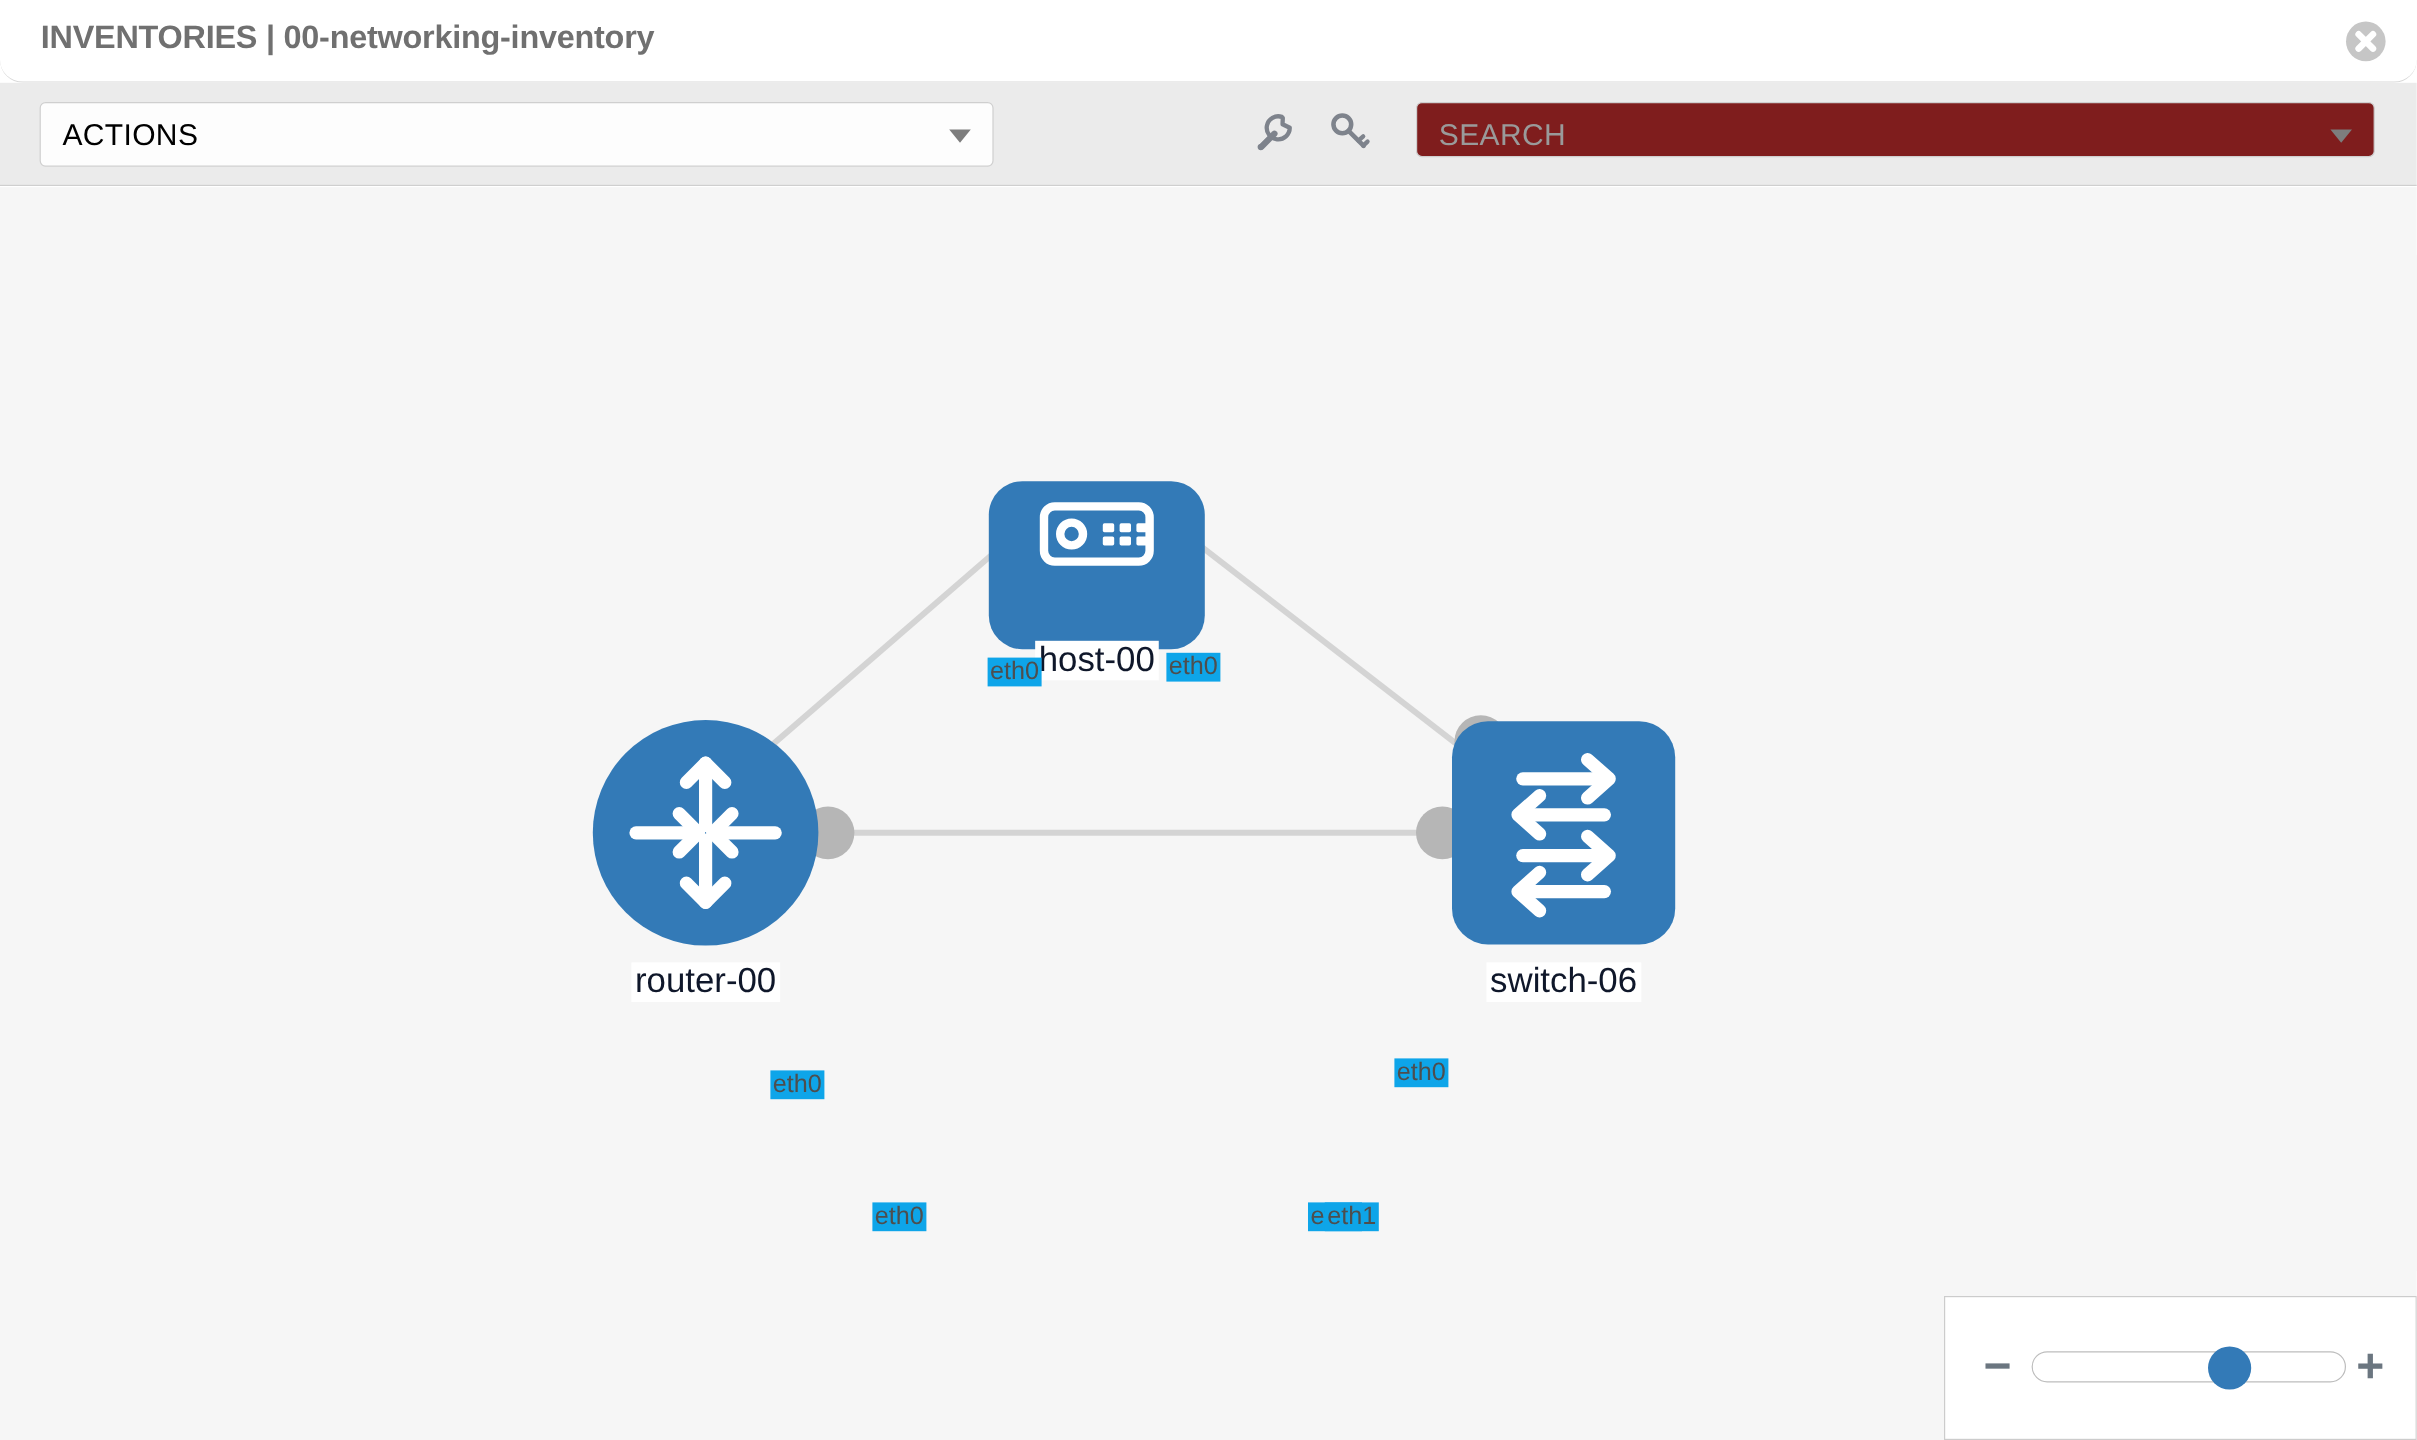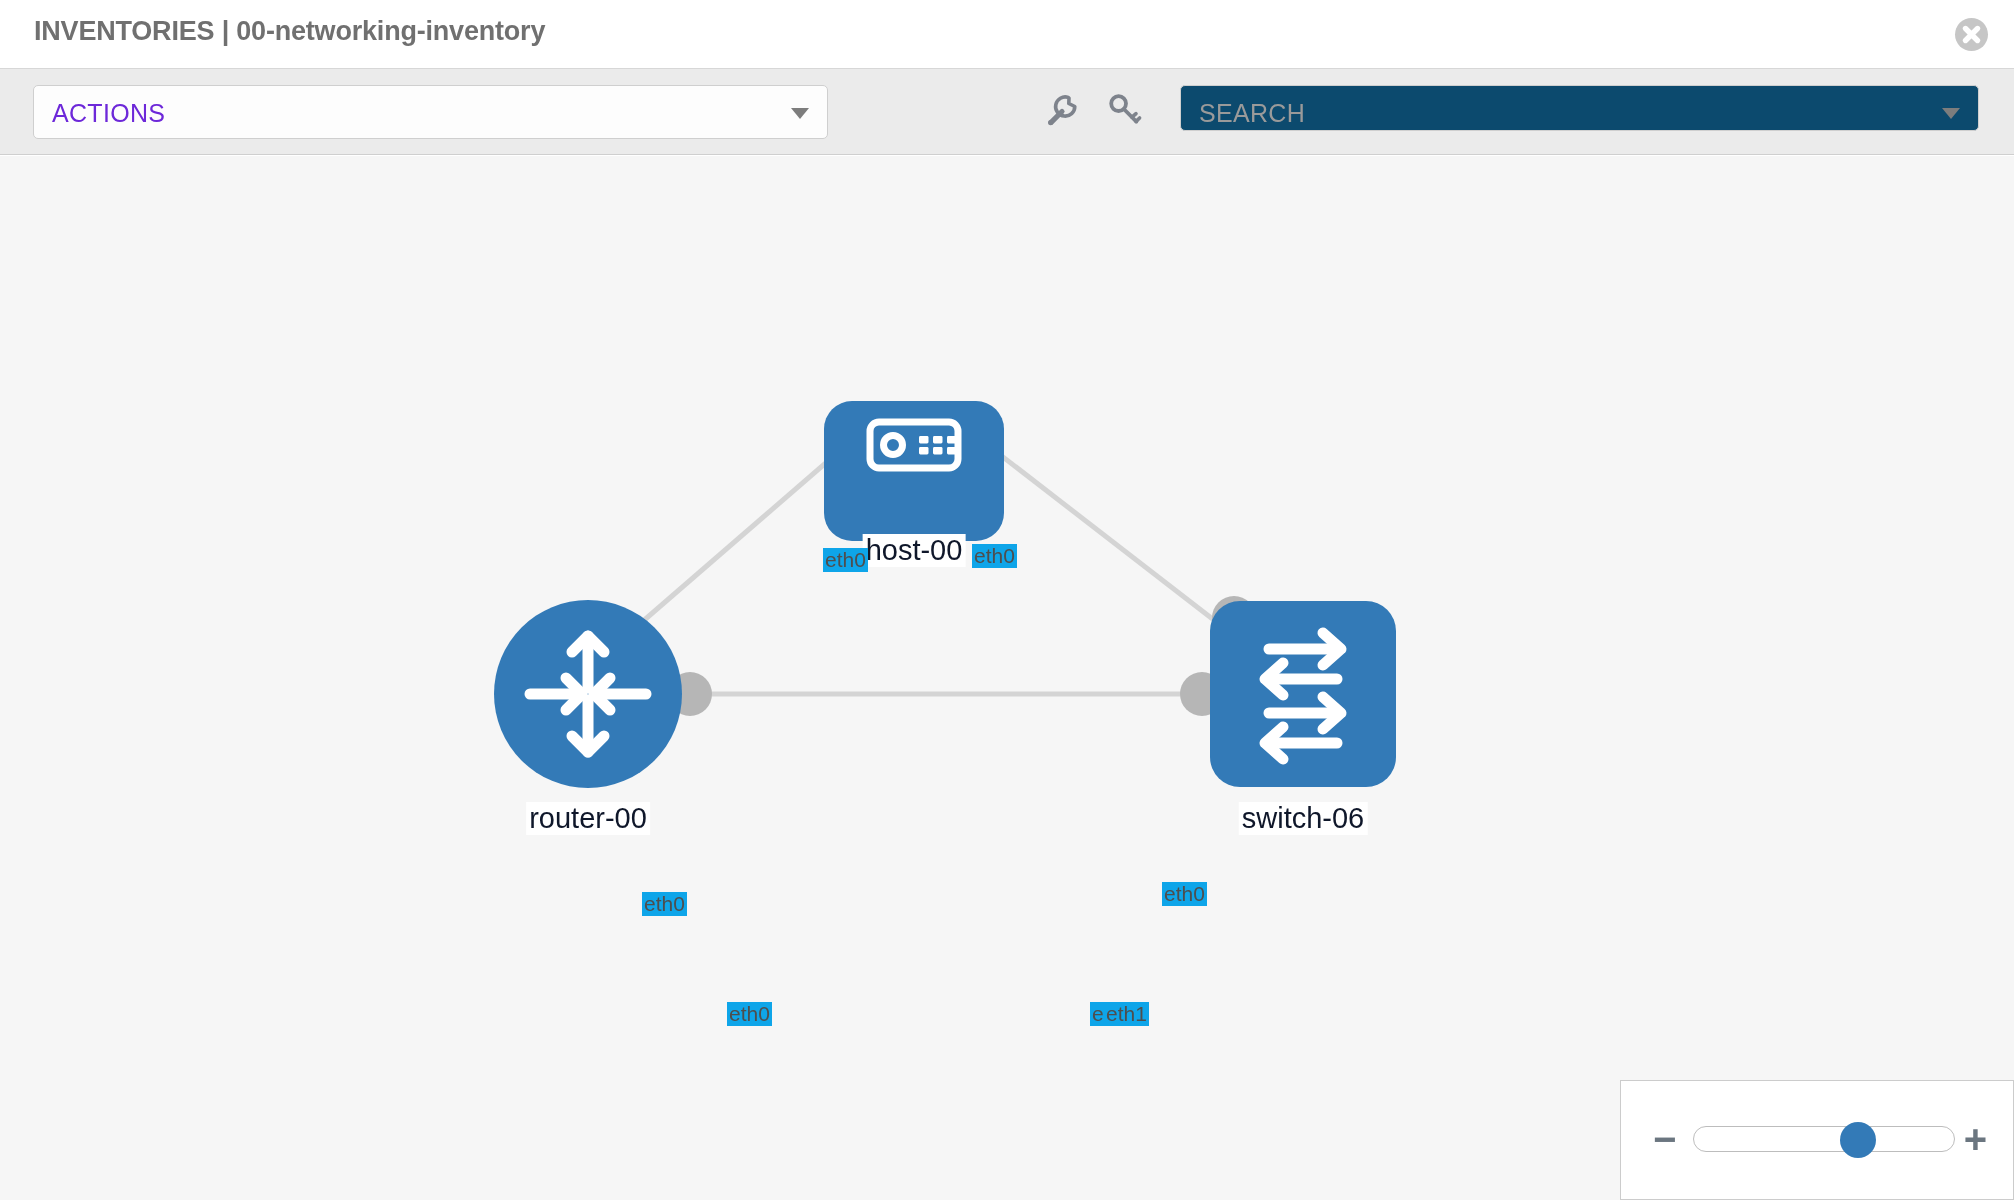--- a/index.html
+++ b/index.html
@@ -12,20 +12,21 @@
   }
 
   #app { position: relative; width: 2014px; height: 1200px; }
 
   
   .header {
     position: absolute; left: 0; top: 0;
     width: 2014px; height: 69px;
     background: #ffffff;
     border-bottom: 1px solid #d7d7d7;
+    border-radius: 19px;
   }
   .breadcrumb {
     position: absolute; left: 34px; top: 16px;
     font-size: 27px; font-weight: bold;
     color: #707070; letter-spacing: -0.2px;
     white-space: nowrap;
   }
   .close-btn {
     position: absolute; right: 26px; top: 18px;
     width: 33px; height: 33px; border-radius: 50%;
@@ -43,39 +44,39 @@
   .actions-select {
     position: absolute; left: 33px; top: 16px;
     width: 795px; height: 54px;
     background: #fdfdfd;
     border: 1px solid #cfcfcf;
     border-radius: 5px;
     cursor: pointer;
   }
   .actions-label {
     position: absolute; left: 18px; top: 13px;
-    font-size: 25px; color: #6d28d9; letter-spacing: 0.3px;
+    font-size: 25px; color: #000000; letter-spacing: 0.3px;
   }
   .caret {
     position: absolute; right: 18px; top: 22px;
     width: 0; height: 0;
     border-left: 9px solid transparent;
     border-right: 9px solid transparent;
     border-top: 11px solid #7d7d7d;
   }
   .tool-icon {
     position: absolute; top: 22px;
     width: 38px; height: 38px; cursor: pointer;
   }
   .tool-icon.wrench { left: 1043px; }
   .tool-icon.key    { left: 1105px; }
   .search-box {
     position: absolute; left: 1180px; top: 16px;
     width: 799px; height: 46px;
-    background: #0c4a6e;
+    background: #7f1d1d;
     border: 1px solid #cfcfcf;
     border-radius: 5px;
     cursor: text;
   }
   .search-label {
     position: absolute; left: 18px; top: 13px;
     font-size: 25px; color: #9a9a9a; letter-spacing: 0.3px;
   }
 
   

